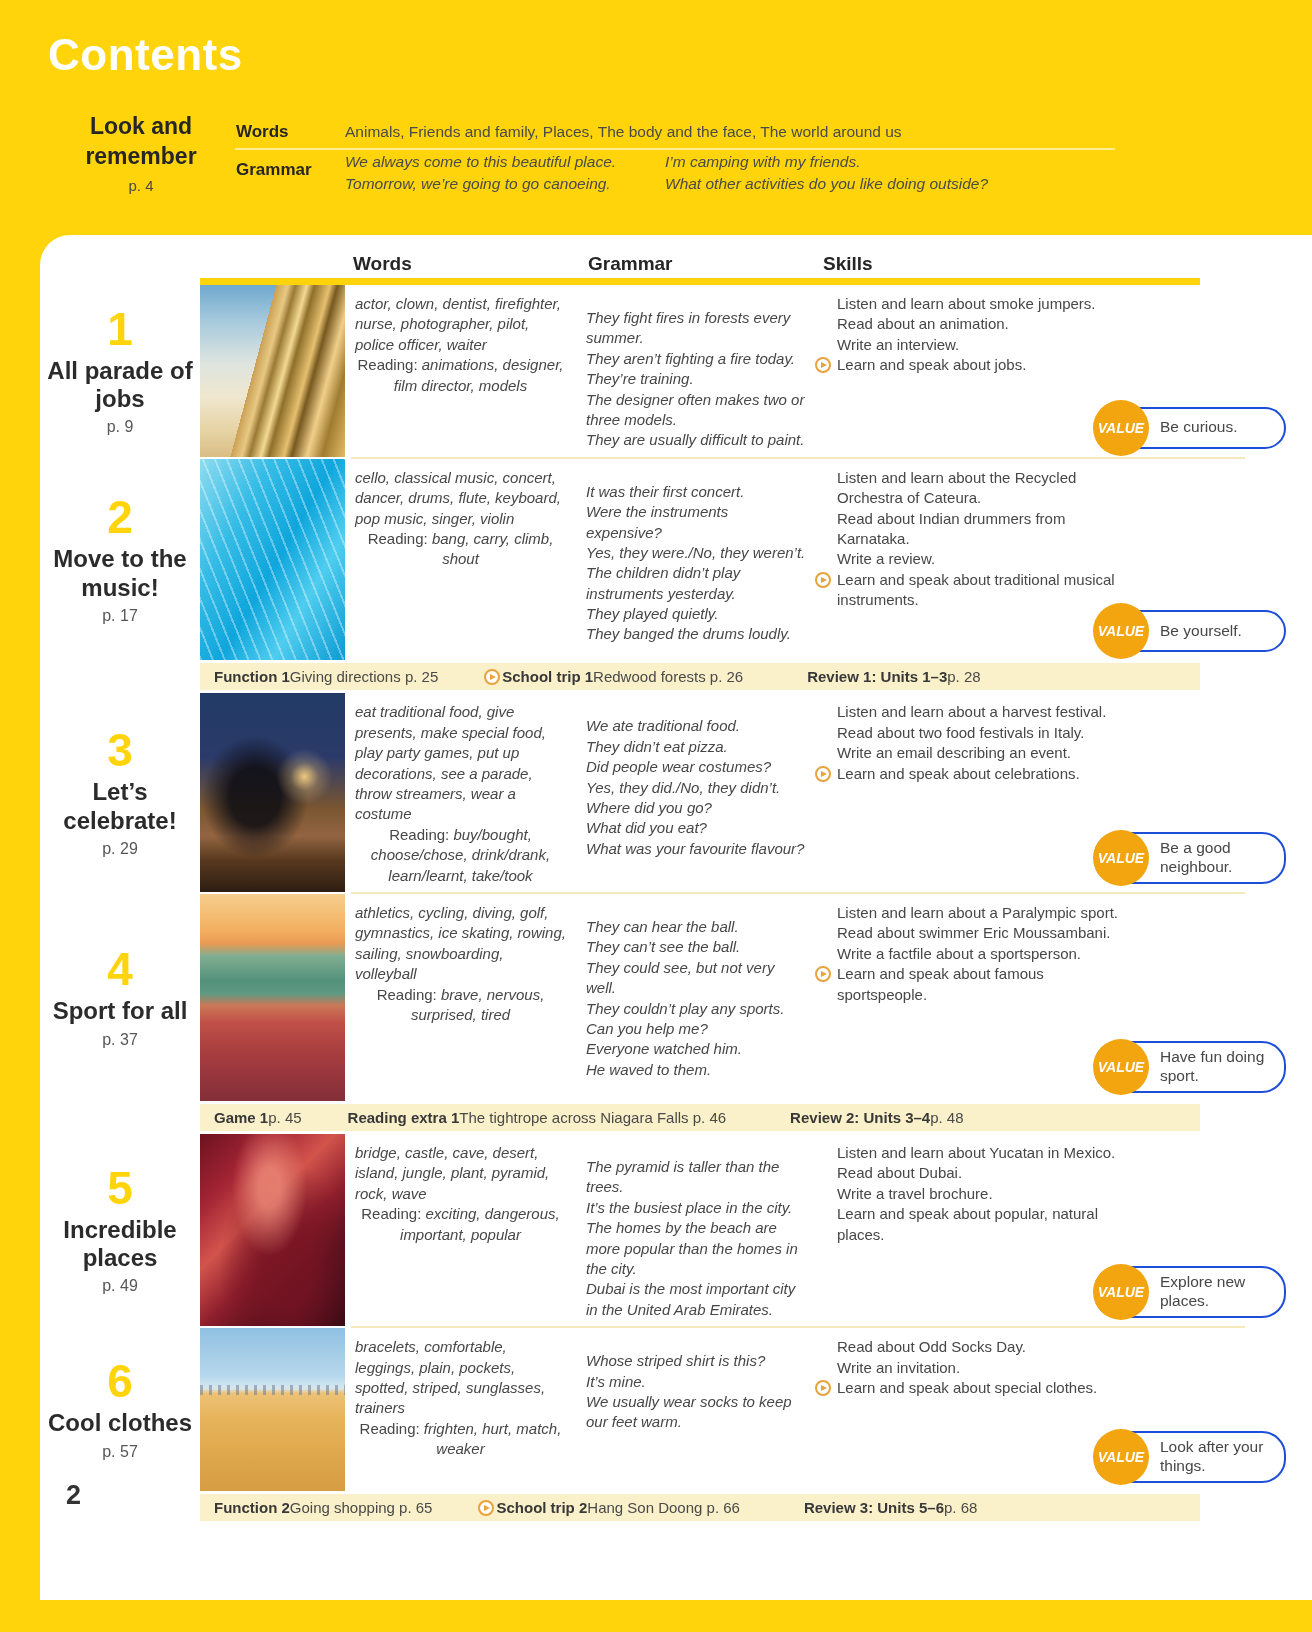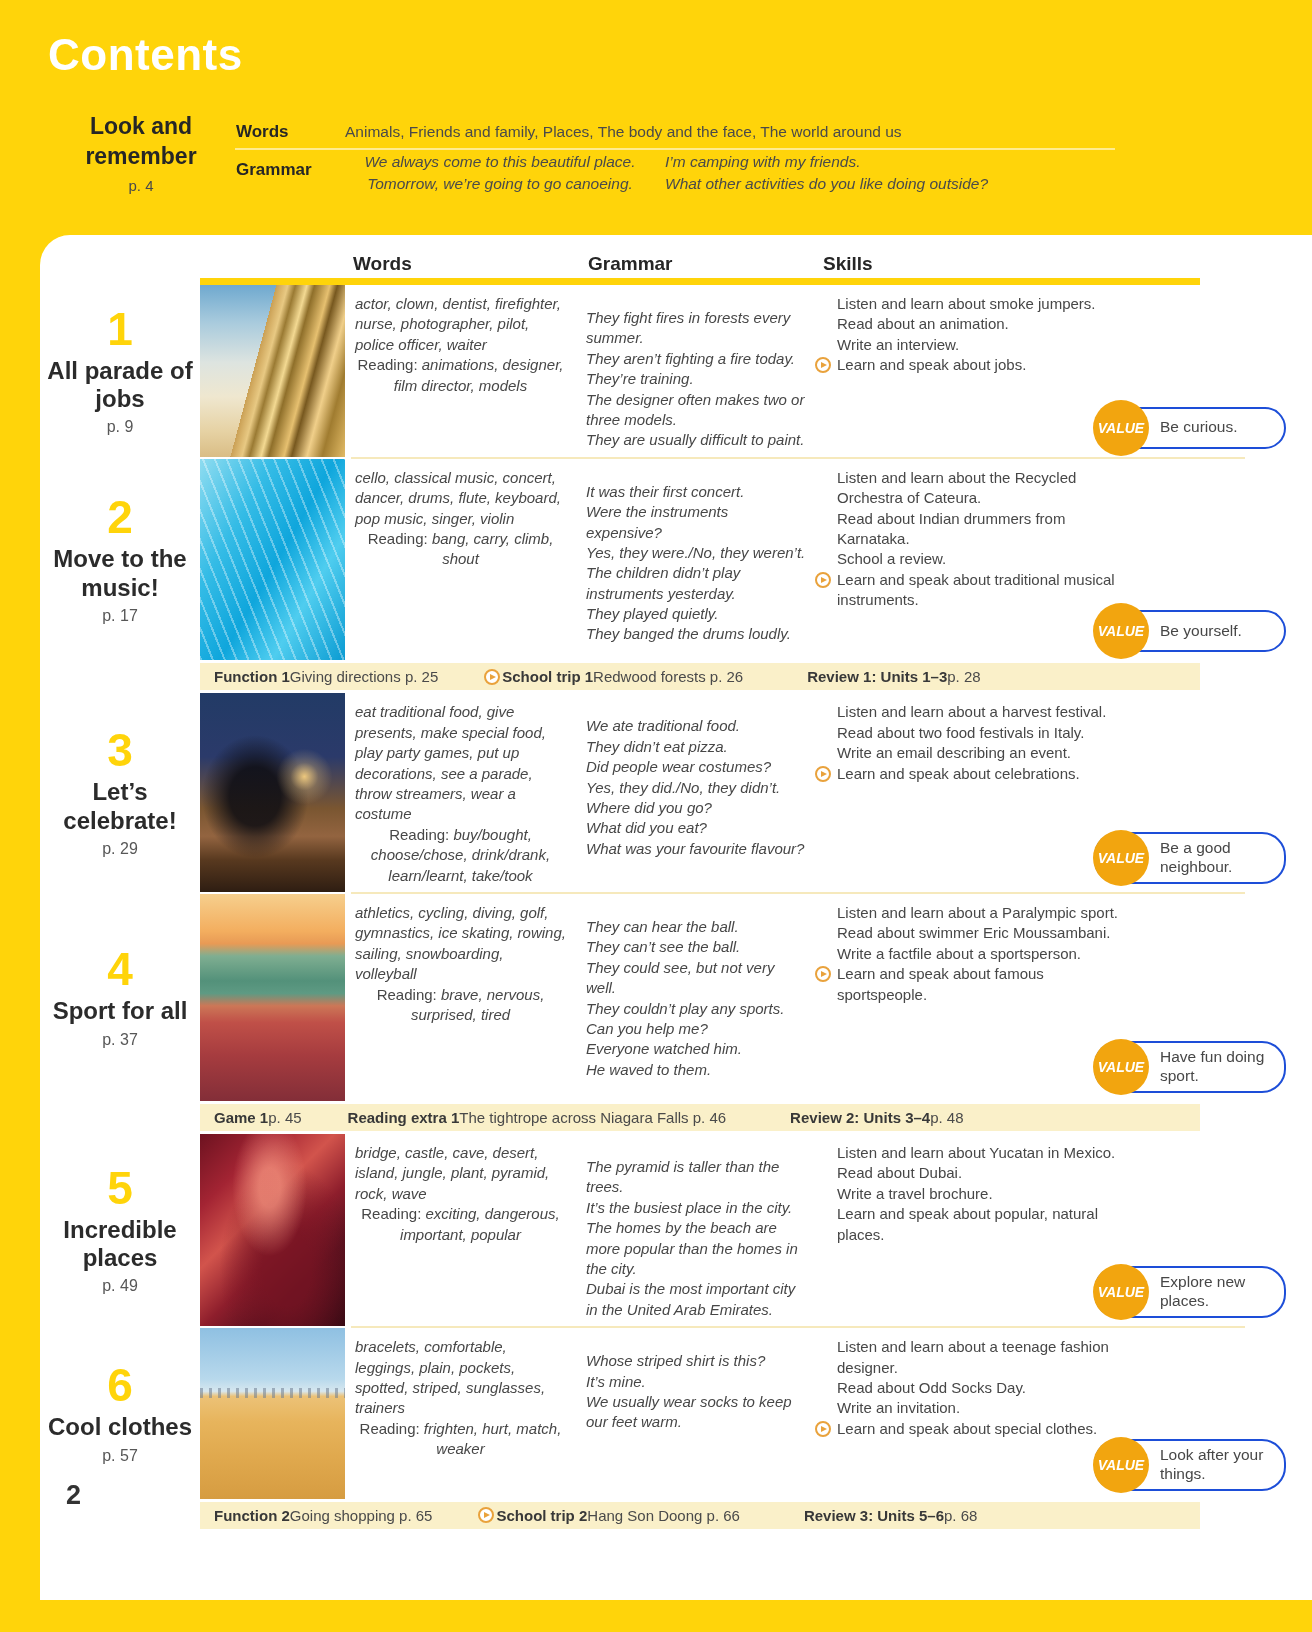--- a/index.html
+++ b/index.html
@@ -13,21 +13,21 @@
   .lr-block{position:absolute;left:66px;top:112px;width:150px;text-align:center;}
   .lr-title{font-size:23px;font-weight:bold;color:#262626;line-height:1.3;}
   .lr-page{font-size:15px;color:#4a4a4a;margin-top:5px;}
   .top-label{position:absolute;font-size:17px;font-weight:bold;color:#262626;}
   .top-words-label{left:236px;top:122px;}
   .top-grammar-label{left:236px;top:160px;}
   .top-words-text{position:absolute;left:345px;top:123px;width:840px;font-size:15.5px;color:#4a4a4a;}
   .top-sep{position:absolute;left:235px;top:148px;width:880px;height:2px;background:rgba(255,255,255,.55);}
   .top-grammar-col{position:absolute;top:151px;font-size:15.5px;font-style:italic;color:#4a4a4a;
                    line-height:1.4;white-space:pre-line;}
-  .tg1{left:345px;width:310px;text-align:center;} .tg2{left:665px;width:420px;}
+  .tg1{left:345px;width:310px;} .tg2{left:665px;width:420px;}
 
   
   .head-row{display:flex;margin-top:4px;}
   .head-row .h-spacer{width:305px;flex:none;}
   .h-words{width:235px;flex:none;} .h-grammar{width:235px;flex:none;} .h-skills{flex:1;}
   .head-row div{font-size:19px;font-weight:bold;color:#262626;padding-left:8px;box-sizing:border-box;}
   .head-bar{margin-left:160px;width:1000px;height:7px;background:#FFD40A;margin-top:3px;}
 
   
   .unit-row{display:flex;align-items:stretch;}
@@ -175,21 +175,21 @@
         <div class="grammar-text">It was their first concert.
 Were the instruments expensive?
 Yes, they were./No, they weren’t.
 The children didn’t play instruments yesterday.
 They played quietly.
 They banged the drums loudly.</div>
       </div>
       <div class="col-skills">
         <div class="skill-line"><span>Listen and learn about the Recycled Orchestra of Cateura.</span></div>
         <div class="skill-line"><span>Read about Indian drummers from Karnataka.</span></div>
-        <div class="skill-line"><span>School a review.</span></div>
+        <div class="skill-line"><span>Write a review.</span></div>
         <div class="skill-line"><span class="play-icon"></span><span>Learn and speak about traditional musical instruments.</span></div>
         <div class="value-badge">
           <span class="value-circle">VALUE</span>
           <span class="value-text">Be yourself.</span>
         </div>
       </div>
     </div>
 
     <div class="band">
       <div class="band-group">
@@ -329,21 +329,20 @@
       <div class="col-words">
         <div class="cell-text it">bracelets, comfortable, leggings, plain, pockets, spotted, striped, sunglasses, trainers</div>
         <div class="cell-text reading-line"><span>Reading:</span> <span class="it">frighten, hurt, match, weaker</span></div>
       </div>
       <div class="col-grammar">
         <div class="grammar-text">Whose striped shirt is this?
 It’s mine.
 We usually wear socks to keep our feet warm.</div>
       </div>
       <div class="col-skills">
-        <div class="skill-line"><span>Listen and learn about a teenage fashion designer.</span></div>
         <div class="skill-line"><span>Read about Odd Socks Day.</span></div>
         <div class="skill-line"><span>Write an invitation.</span></div>
         <div class="skill-line"><span class="play-icon"></span><span>Learn and speak about special clothes.</span></div>
         <div class="value-badge">
           <span class="value-circle">VALUE</span>
           <span class="value-text">Look after your things.</span>
         </div>
       </div>
     </div>
 

